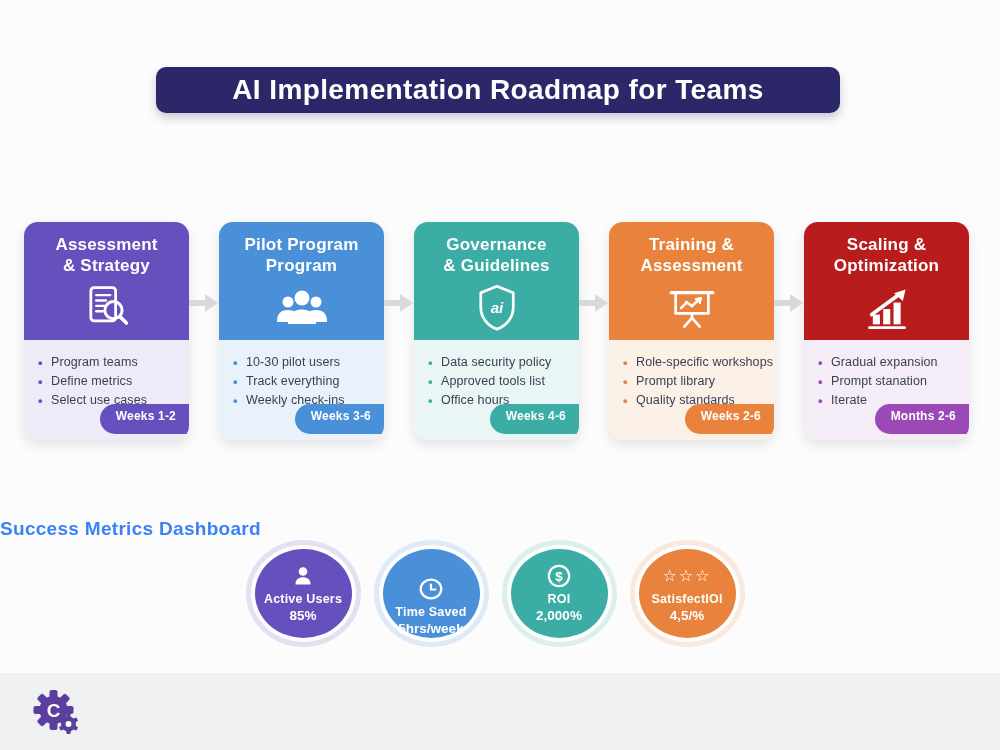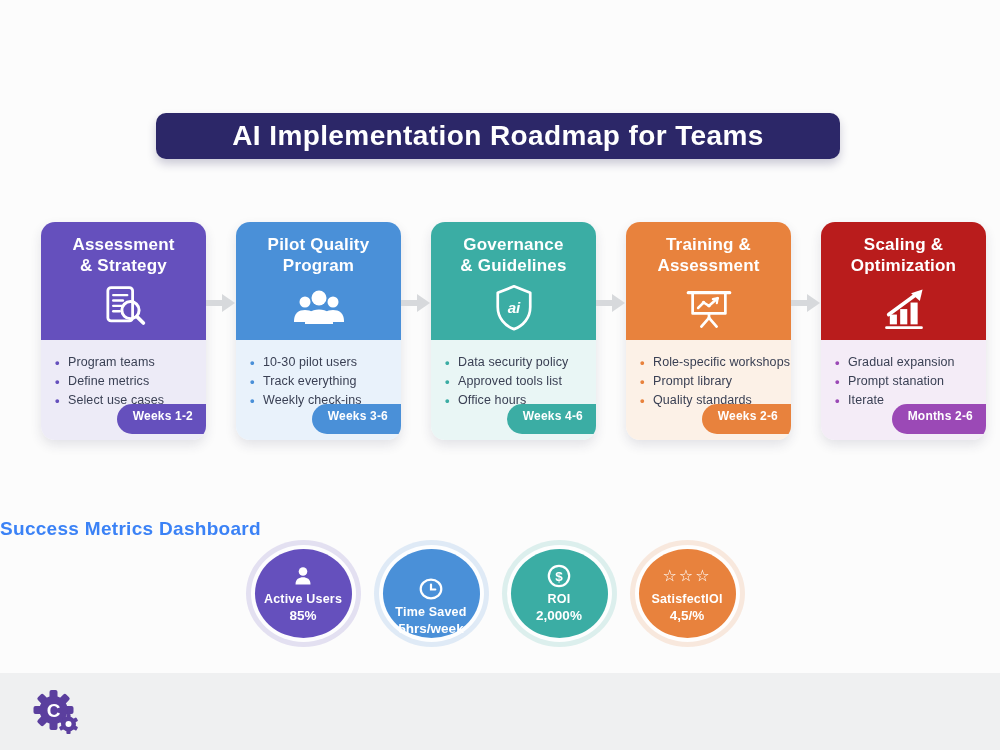--- a/index.html
+++ b/index.html
@@ -9,29 +9,28 @@
     font-family:"Liberation Sans","DejaVu Sans",sans-serif;
   }
   .stage { position:relative; width:1000px; height:750px; }
 
   
   .title-bar {
     position:absolute; left:156px; top:67px; width:684px; height:46px;
     background:#2c2768; border-radius:10px;
     display:flex; align-items:center; justify-content:center;
     box-shadow:0 5px 10px rgba(30,26,80,.22);
-    margin-top:46px;
   }
   .title-bar span {
     color:#ffffff; font-size:28px; font-weight:700; letter-spacing:.4px;
   }
 
   
   .cards {
-    position:absolute; left:41px; top:222px; width:945px; height:218px;
+    position:absolute; left:24px; top:222px; width:945px; height:218px;
     display:flex;
     justify-content:space-between;
   }
   .phase {
     width:165px; height:218px; border-radius:14px; overflow:hidden;
     box-shadow:0 5px 12px rgba(40,40,70,.12);
     display:flex; flex-direction:column; flex:0 0 165px;
   }
   .phase-head {
     height:118px; display:flex; flex-direction:column; align-items:center;
@@ -145,21 +144,21 @@
     <div class="arrow-slot">
       <svg width="30" height="22" viewBox="0 0 30 22">
         <rect x="0" y="8" width="17" height="6" fill="#d7d9dc"></rect>
         <polygon points="16,2 29,11 16,20" fill="#d7d9dc"></polygon>
       </svg>
     </div>
 
     <div class="phase p2">
       <div class="phase-head">
         <div class="phase-title">
-          <div>Pilot Quality</div>
+          <div>Pilot Program</div>
           <div>Program</div>
         </div>
         <div class="phase-icon">
           <svg width="58" height="46" viewBox="0 0 58 46" fill="#fff">
             <circle cx="15" cy="17" r="5.5"></circle>
             <path d="M4 36c0-8 5-11 11-11s11 3 11 11v1H4z"></path>
             <circle cx="43" cy="17" r="5.5"></circle>
             <path d="M32 36c0-8 5-11 11-11s11 3 11 11v1H32z"></path>
             <circle cx="29" cy="13" r="7.5"></circle>
             <path d="M15 38c0-10 6.5-13.5 14-13.5S43 28 43 38v1H15z"></path>

